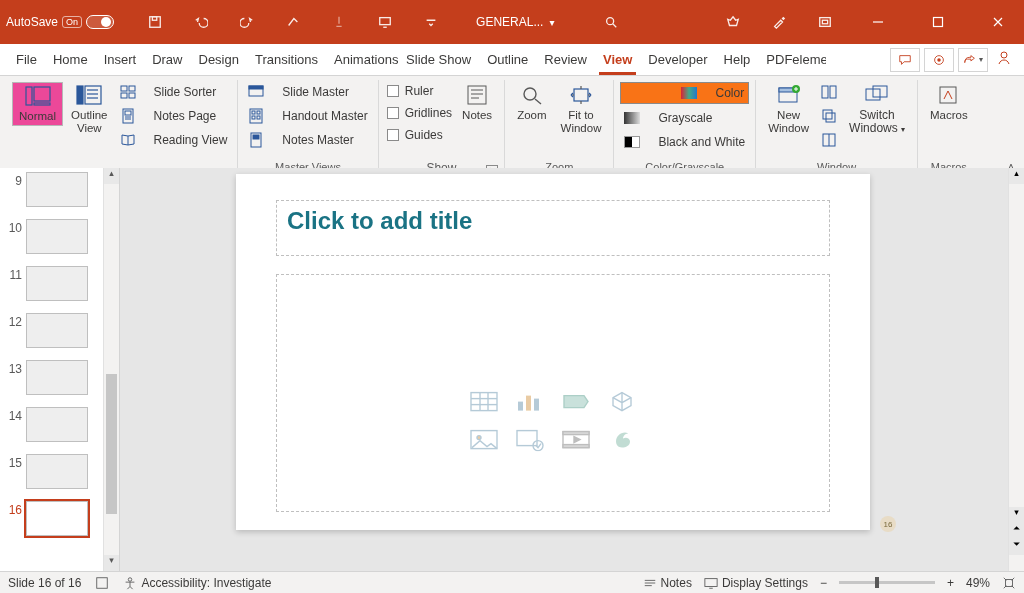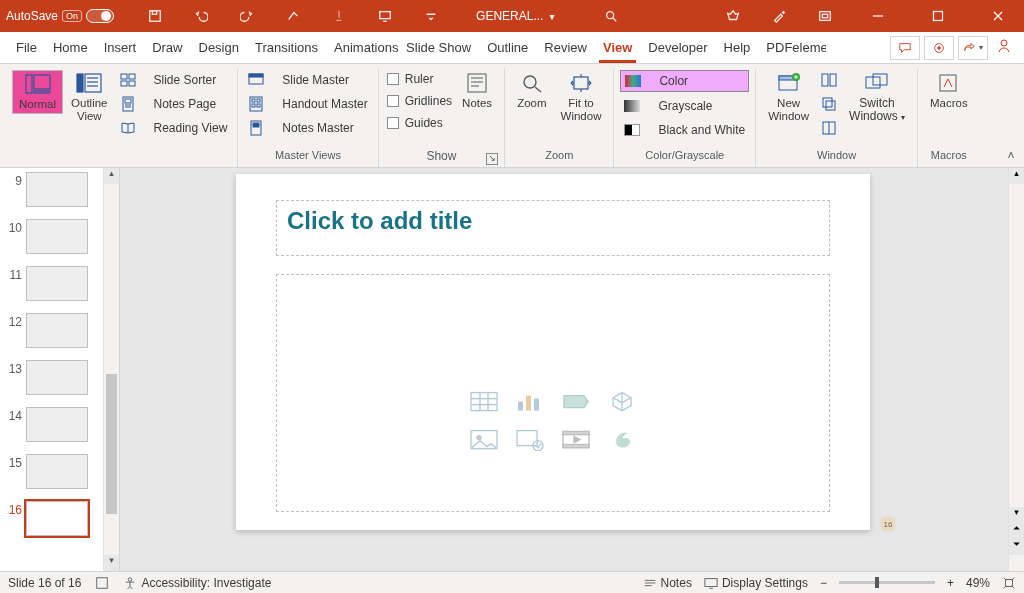--- a/index.html
+++ b/index.html
@@ -1,19 +1,19 @@
 <!DOCTYPE html>
 <html><head>
 <meta charset="utf-8">
 <style>
 * { margin: 0; padding: 0; box-sizing: border-box; font-family: "Segoe UI", Arial, sans-serif; font-size: 12px; }
 html, body { width: 1024px; height: 593px; overflow: hidden; background: #fff; }
 
 
-.titlebar { height: 32px; background: #C43E1C; color: #fff; display: flex; align-items: center; padding: 0 6px; gap: 20px; }
+.titlebar { height: 44px; background: #C43E1C; color: #fff; display: flex; align-items: center; padding: 0 6px; gap: 20px; }
 .titlebar .autosave { display: flex; align-items: center; gap: 4px; margin-right: 8px; }
 .titlebar .autosave .toggle { width: 28px; height: 14px; border: 1px solid #fff; border-radius: 7px; position: relative; background: rgba(255,255,255,0.15); }
 .titlebar .autosave .toggle::after { content: ""; position: absolute; right: 2px; top: 1px; width: 10px; height: 10px; border-radius: 50%; background: #fff; }
 .titlebar .tbtn { width: 26px; height: 26px; display: flex; align-items: center; justify-content: center; color: #fff; opacity: .9; }
 .titlebar .tbtn svg { width: 14px; height: 14px; stroke: #fff; fill: none; stroke-width: 1.5; }
 .titlebar .docname { margin-left: 12px; font-size: 13px; display: flex; align-items: center; gap: 6px; }
 .titlebar .docname .chev { font-size: 10px; }
 .titlebar .spacer { flex: 1; }
 .titlebar .search { margin-left: 24px; }
 .titlebar .winbtn { width: 40px; height: 32px; display: flex; align-items: center; justify-content: center; }
@@ -36,21 +36,21 @@
 .group .label .launcher { position: absolute; right: 0; bottom: 2px; width: 12px; height: 12px; border: 1px solid #8a8a8a; font-size: 9px; line-height: 9px; text-align: center; color: #595959; }
 .bigbtn { display: flex; flex-direction: column; align-items: center; justify-content: flex-start; padding: 2px 6px; gap: 3px; text-align: center; color: #3b3a39; }
 .bigbtn.sel { background: #ec4899; border: 1px solid #b7b7b7; }
 .bigbtn .ico { width: 28px; height: 22px; display: flex; align-items: center; justify-content: center; }
 .bigbtn .ico svg { width: 26px; height: 20px; }
 .bigbtn .lbl { font-size: 11.5px; line-height: 13px; white-space: pre; }
 .stack { display: flex; flex-direction: column; gap: 4px; }
 .smallbtn { display: flex; align-items: center; gap: 18px; padding: 2px 4px; color: #3b3a39; }
 .smallbtn .sico { width: 16px; height: 16px; display: flex; align-items: center; justify-content: center; }
 .smallbtn .sico svg { width: 16px; height: 16px; }
-.smallbtn.sel { background: #f0abfc; border: 1px solid #8a8a8a; }
+.smallbtn.sel { background: #f97316; border: 1px solid #8a8a8a; justify-content: flex-end; }
 .chk { display: flex; align-items: center; gap: 6px; padding: 2px 2px; color: #3b3a39; }
 .chk .box { width: 12px; height: 12px; border: 1px solid #8a8a8a; background: #fff; }
 .collapse { margin-left: auto; width: 26px; display: flex; align-items: flex-end; justify-content: center; padding-bottom: 4px; color: #595959; }
 
 
 .workspace { position: absolute; top: 168px; left: 0; right: 0; bottom: 22px; background: #e6e6e6; display: flex; }
 .thumbs { width: 120px; background: #fff; border-right: 1px solid #d4d4d4; position: relative; }
 .thumbs .scroll { position: absolute; right: 0; top: 0; bottom: 0; width: 16px; background: #f3f2f1; border-left: 1px solid #e1e1e1; }
 .thumbs .scroll .up, .thumbs .scroll .down { height: 16px; text-align: center; font-size: 9px; color: #595959; background: #e8e8e8; }
 .thumbs .scroll .track { position: absolute; top: 16px; bottom: 16px; left: 0; right: 0; }

